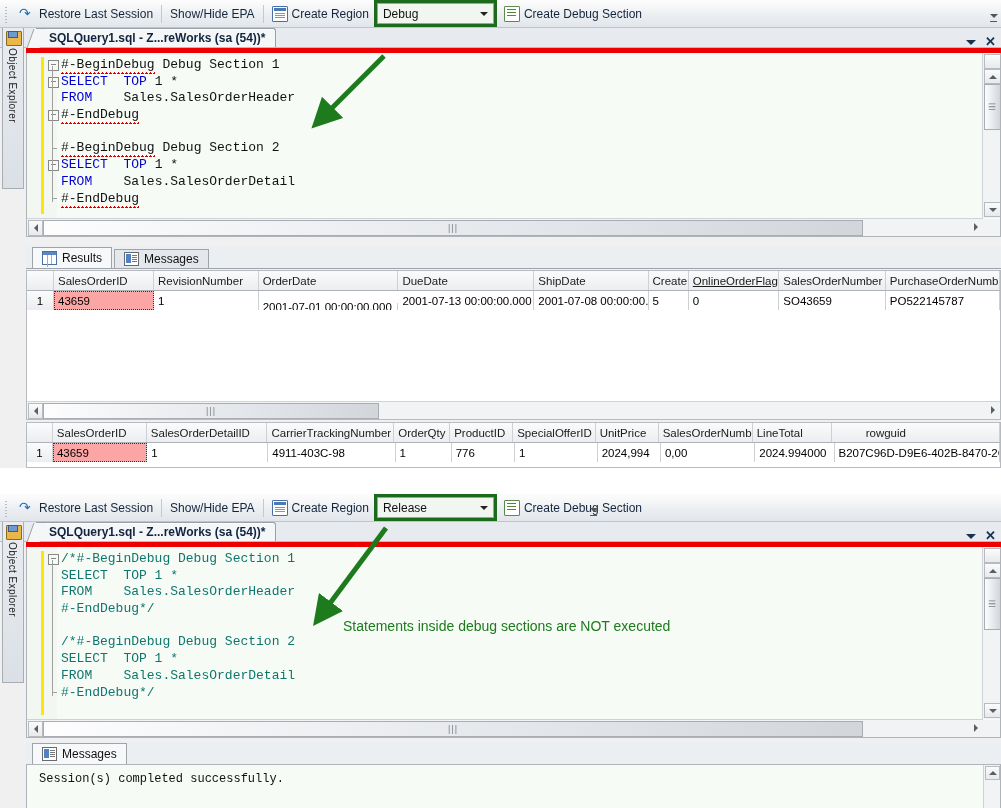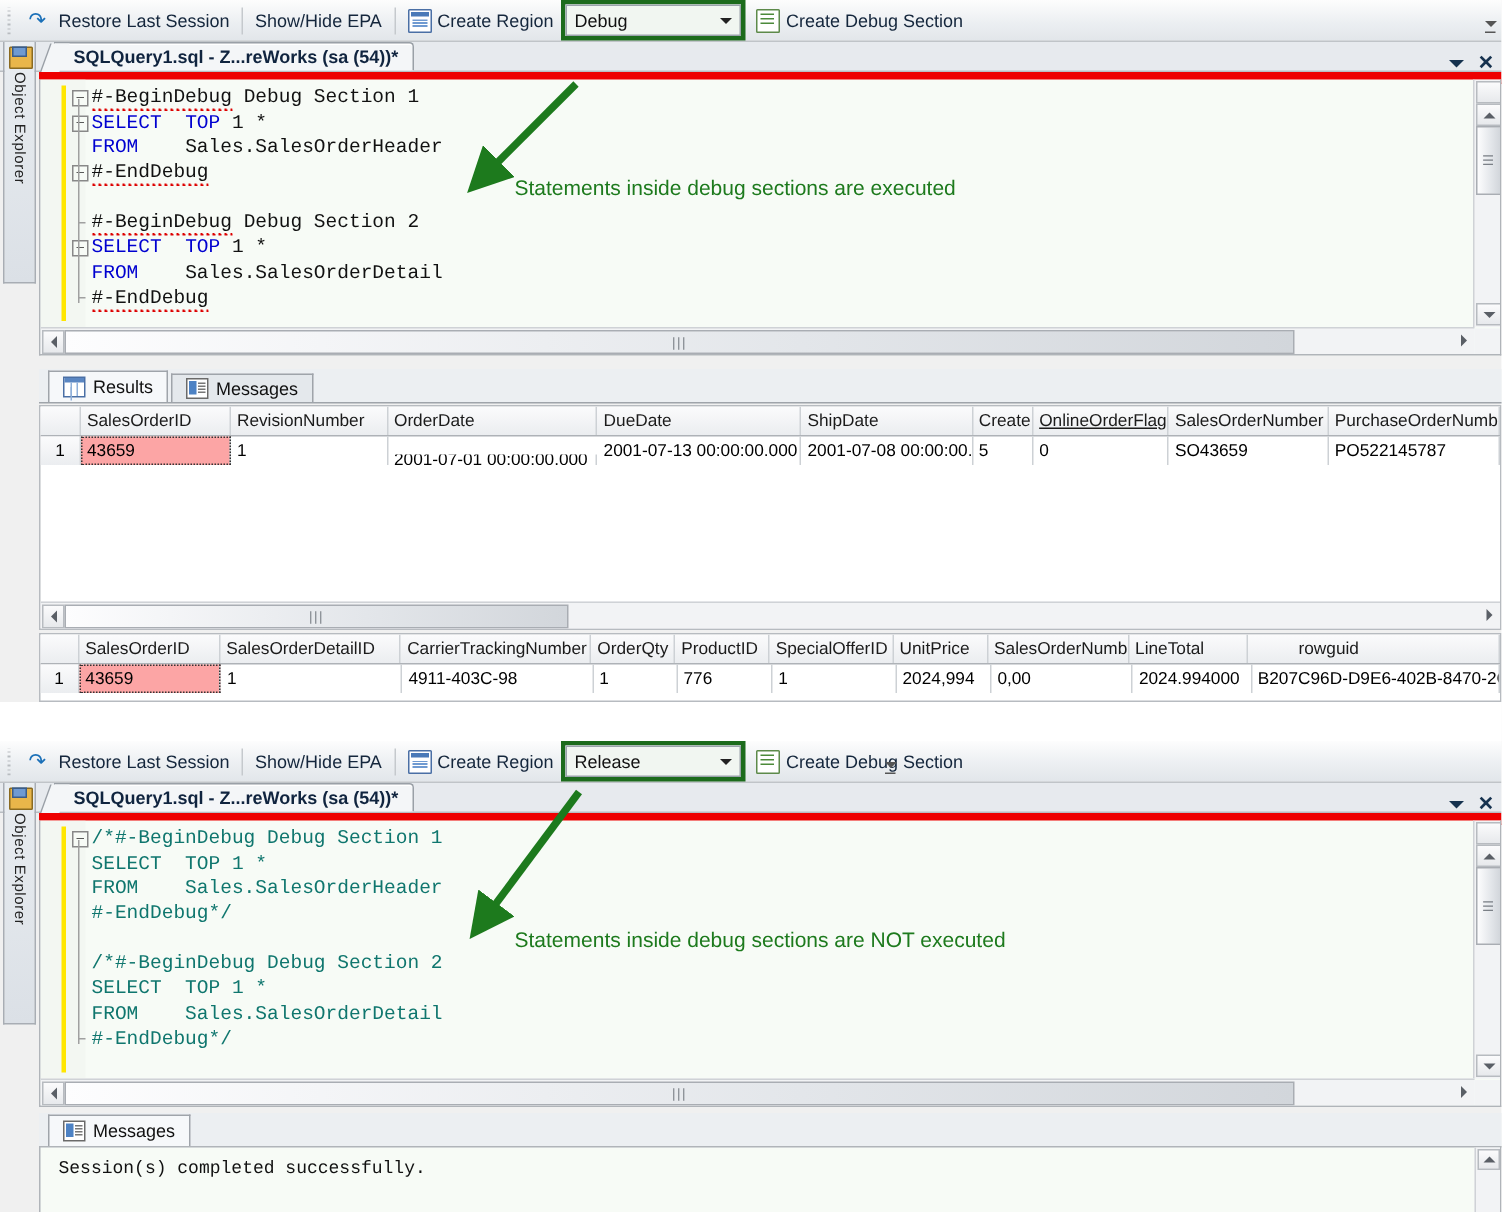--- a/index.html
+++ b/index.html
@@ -216,21 +216,20 @@
     </div>
 
     <svg class="arrow" style="left:300px;top:52px;" width="90" height="78">
       <defs>
           <marker id="ah1" markerWidth="6" markerHeight="6" refX="3" refY="3" orient="auto">
             <path d="M0,0 L6,3 L0,6 z" fill="#1d7a1d"></path>
           </marker>
         </defs>
       <line x1="84" y1="4" x2="22" y2="66" stroke="#1d7a1d" stroke-width="5" marker-end="url(#ah1)"></line>
     </svg>
-    <div class="anno" style="left:343px;top:117px;">Statements inside debug sections are executed</div>
 
     <div class="restabs" style="position:absolute;left:26px;top:246px;width:973px;">
       <div class="restab">
         <span class="rt-ico ico-grid"></span>
         <span>Results</span>
       </div>
       <div class="restab inactive">
         <span class="rt-ico ico-msg"></span>
         <span>Messages</span>
       </div>

